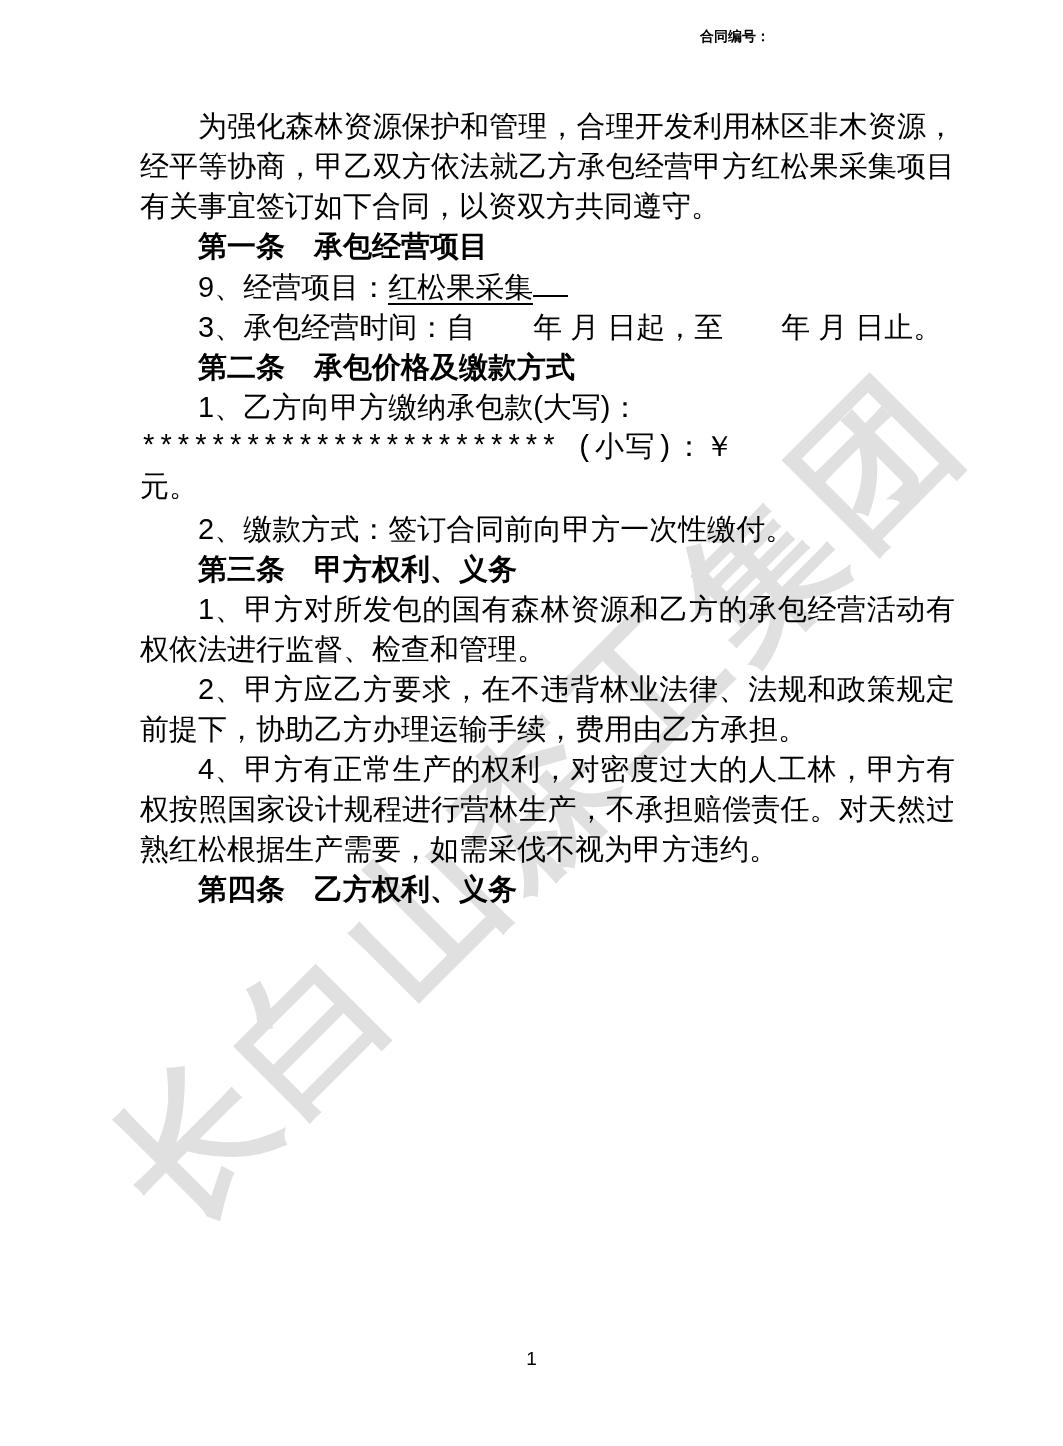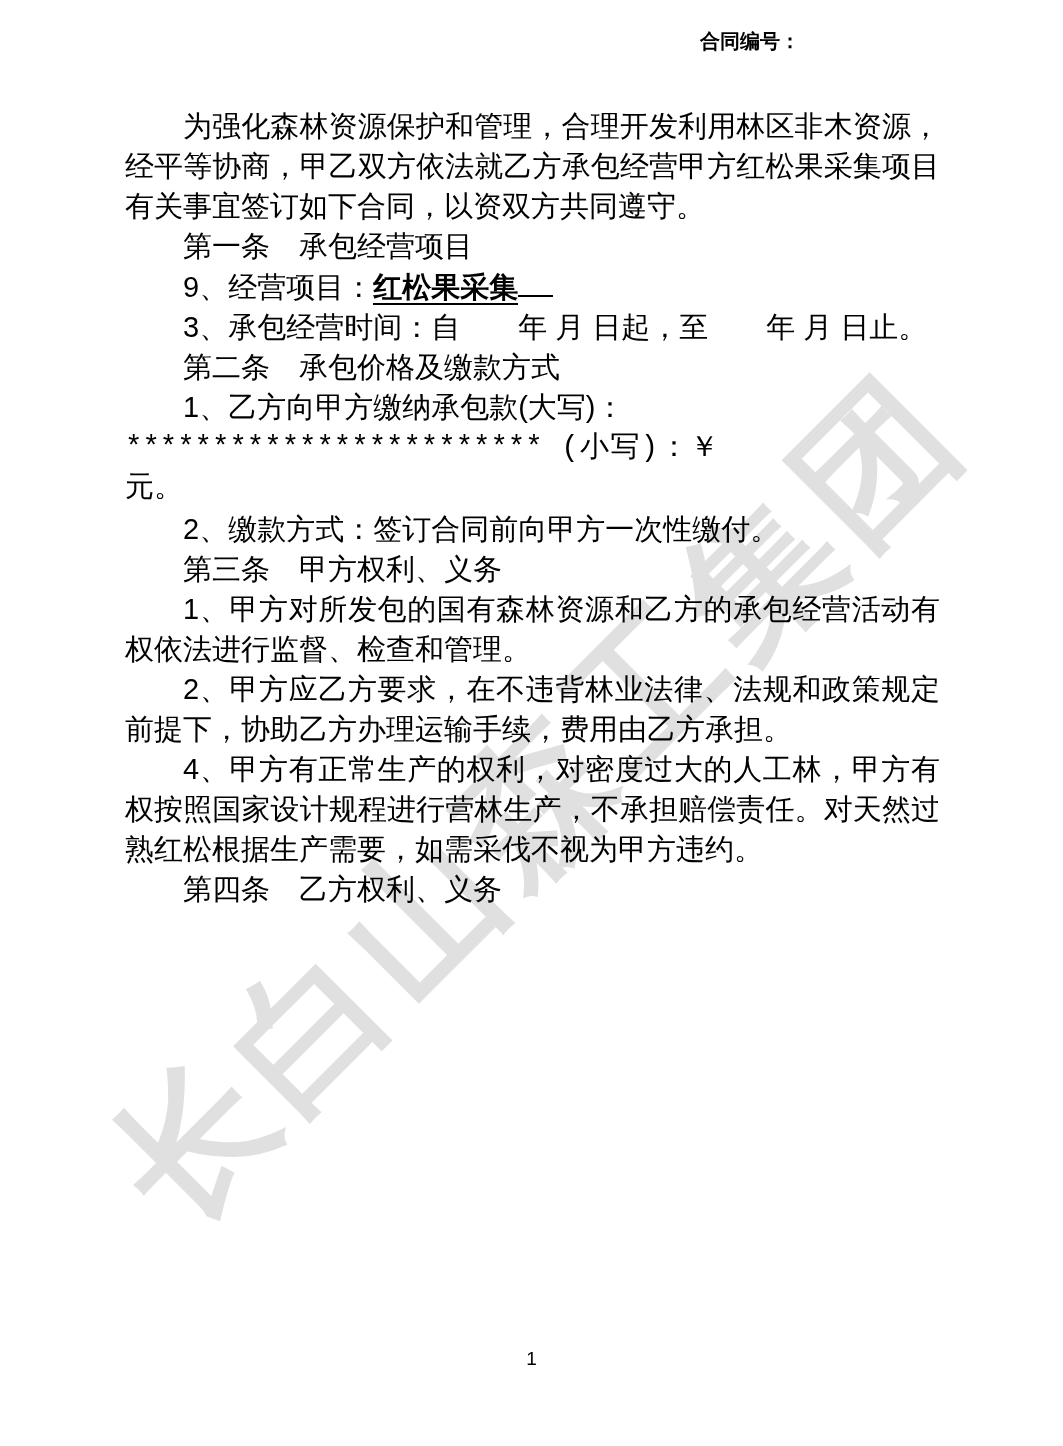--- a/index.html
+++ b/index.html
@@ -21,42 +21,42 @@
     font-weight: bold;
     letter-spacing: 10px;
     white-space: nowrap;
     z-index: 0;
     user-select: none;
   }
   .header {
     position: absolute;
     top: 28px;
     left: 700px;
-    font-size: 20px;
+    font-size: 14px;
     font-weight: bold;
     z-index: 1;
     text-align: center;
   }
   .content {
     position: absolute;
-    left: 125px;
+    left: 140px;
     top: 106px;
     width: 815px;
     z-index: 1;
   }
   .para {
     margin: 0;
     font-size: 29px;
     line-height: 40px;
     text-align: justify;
   }
   .para.body { text-indent: 58px; }
   .para.body-noindent { text-indent: 0; font-family: Liberation Mono, monospace; }
-  .para.heading { text-indent: 58px; font-weight: normal; }
-  .bold { font-weight: bold; }
+  .para.heading { text-indent: 58px; font-weight: bold; }
+  .bold { font-weight: normal; }
   span.u { border-bottom: 2px solid #000; }
   .blank {
     display: inline-block;
     height: 1.0em;
     vertical-align: baseline;
   }
   .blank.u { border-bottom: 2px solid #000; }
   .footer {
     position: absolute;
     bottom: 76px;

